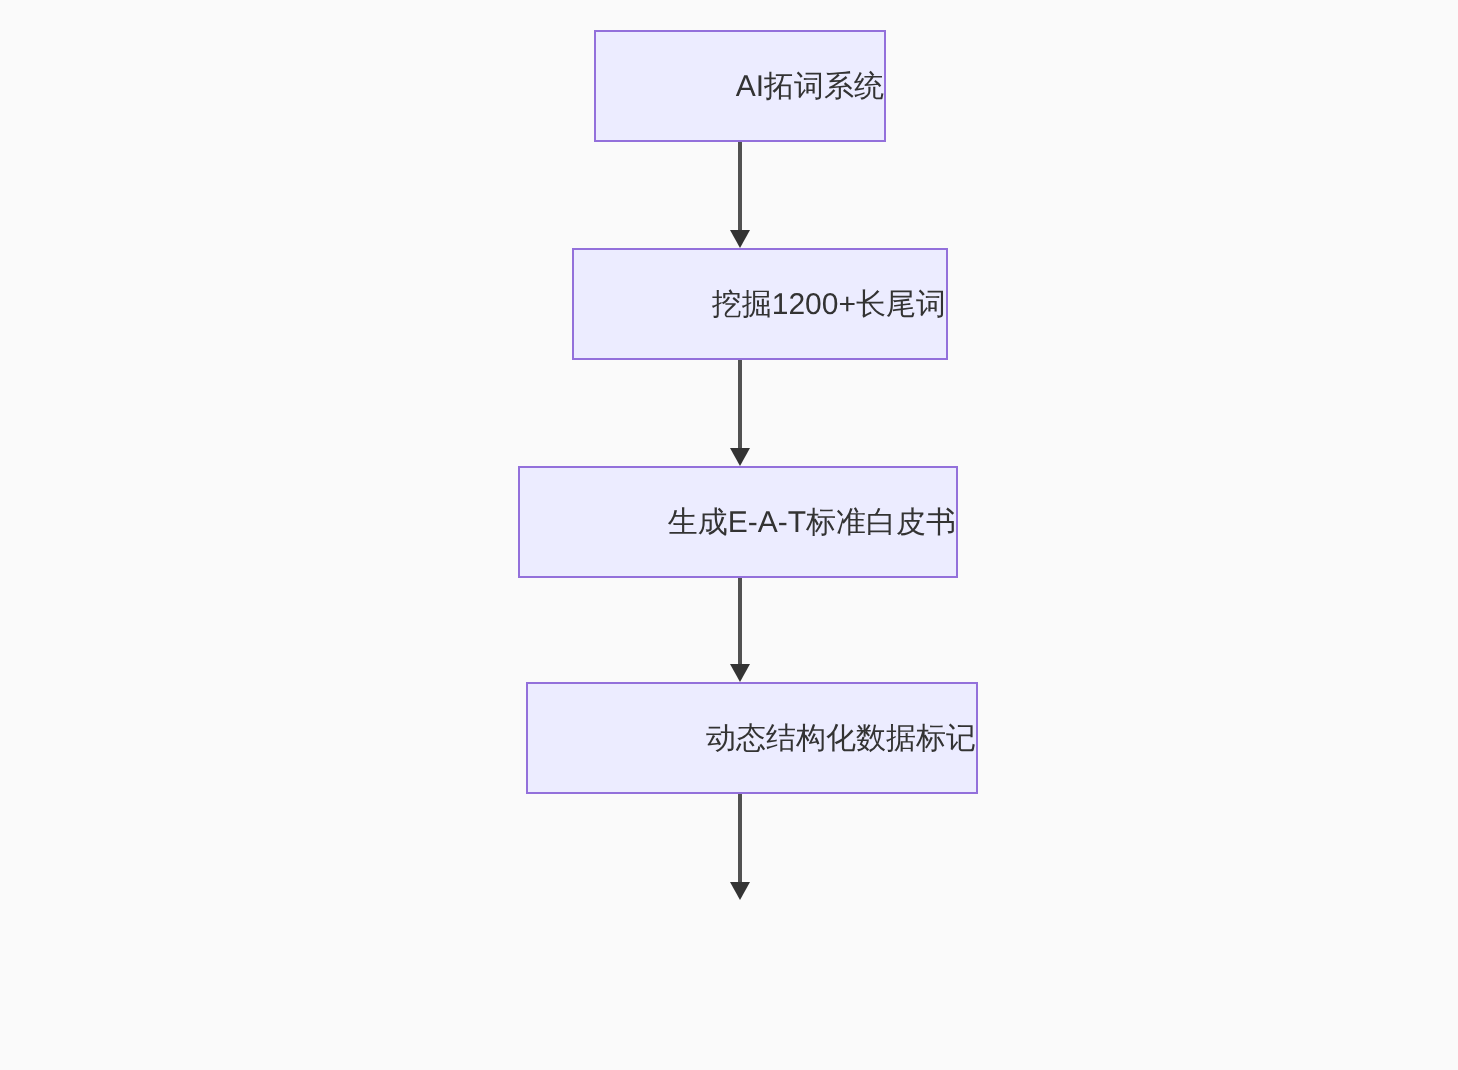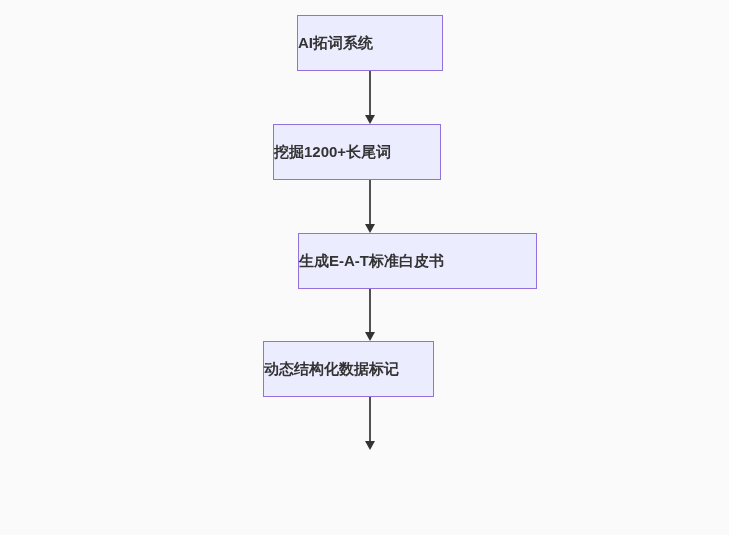--- a/index.html
+++ b/index.html
@@ -18,31 +18,30 @@
     overflow: hidden;
   }
   .node {
     position: absolute;
     box-sizing: border-box;
     height: 56px;
     background: var(--node-fill, #ececff);
     border: 1px solid var(--node-border, #9370db);
     display: flex;
     align-items: center;
-    justify-content: flex-start;
+    justify-content: flex-end;
     color: var(--text, #333333);
     font-size: 15px;
     text-align: center;
     white-space: nowrap;
-    font-weight: bold;
   }
   .node-a { left: 297px; top: 15px;  width: 146px; }
-  .node-b { left: 273px; top: 124px; width: 168px; }
-  .node-c { left: 259px; top: 233px; width: 239px; margin-left: 39px; }
-  .node-d { left: 263px; top: 341px; width: 171px; }
+  .node-b { left: 286px; top: 124px; width: 188px; }
+  .node-c { left: 259px; top: 233px; width: 220px; }
+  .node-d { left: 263px; top: 341px; width: 226px; }
   .node-e { left: 253px; top: 450px; width: 235px; }
 
   .edge-line {
     position: absolute;
     left: 369px;
     width: 1.5px;
     background: var(--arrow, #333333);
     opacity: 0.85;
   }
   .edge-head {

